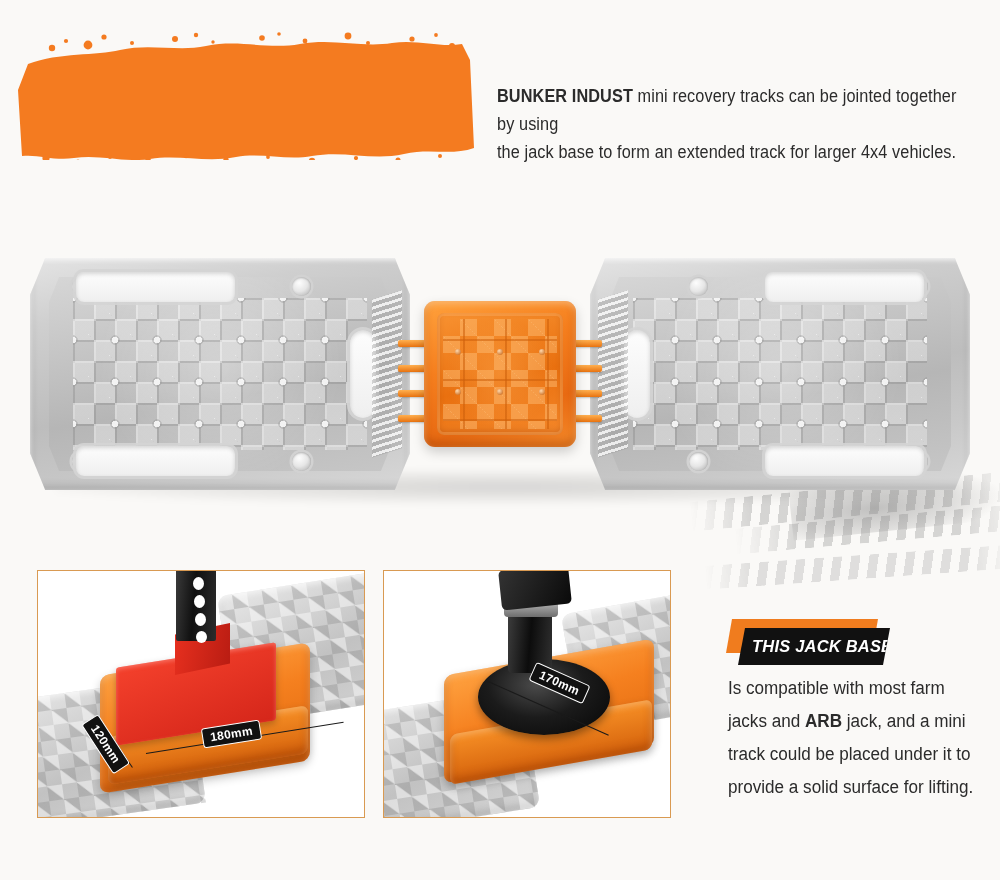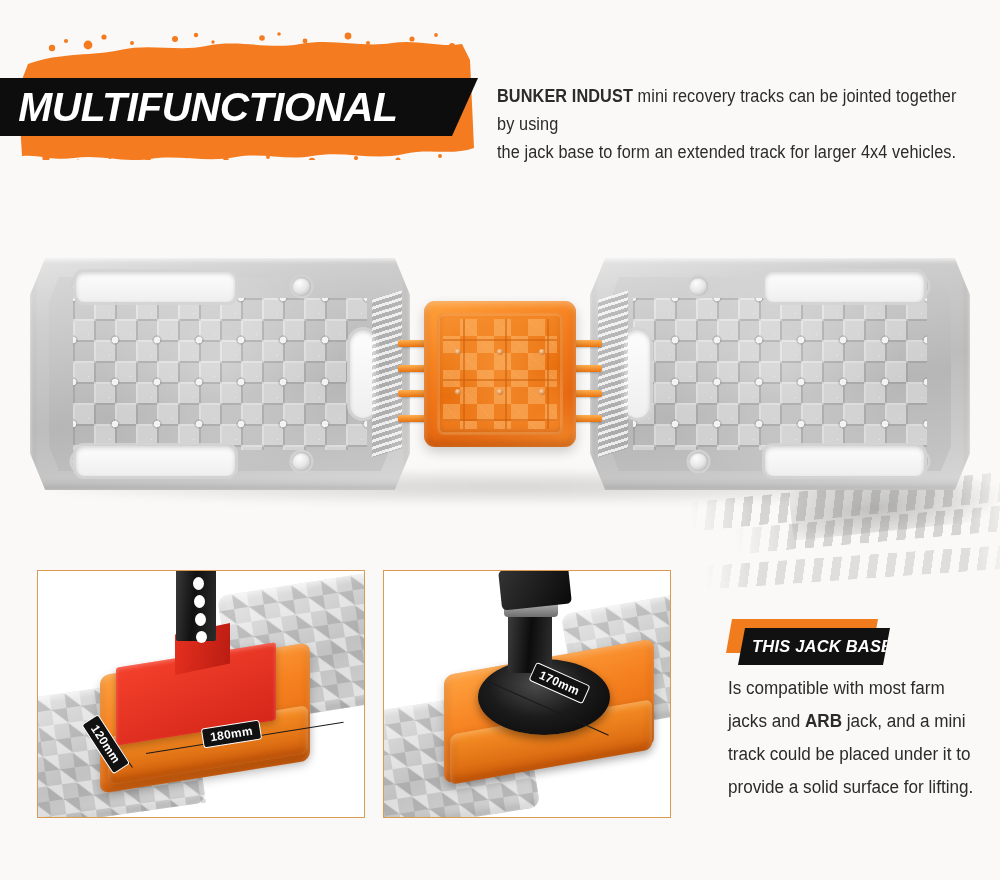--- a/index.html
+++ b/index.html
@@ -273,23 +273,20 @@
       <circle cx="186" cy="126" r="2.2"></circle>
         <circle cx="226" cy="130" r="2.7"></circle>
       <circle cx="268" cy="127" r="1.9"></circle>
         <circle cx="312" cy="131" r="3.3"></circle>
       <circle cx="356" cy="128" r="2.1"></circle>
         <circle cx="398" cy="130" r="2.5"></circle>
       <circle cx="440" cy="126" r="2.0"></circle>
     </g>
   </svg>
 
-  <div class="banner">
-    <span class="banner-title">MULTIFUNCTIONAL</span>
-  </div>
 
   <div class="header-copy">
     <b>BUNKER INDUST</b><span> mini recovery tracks can be jointed together by using</span><br>
     <span>the jack base to form an extended track for larger 4x4 vehicles.</span>
   </div>
 
   <div class="hero"></div>
   <div class="hero-shadow"></div>
 
   <div class="track left">

